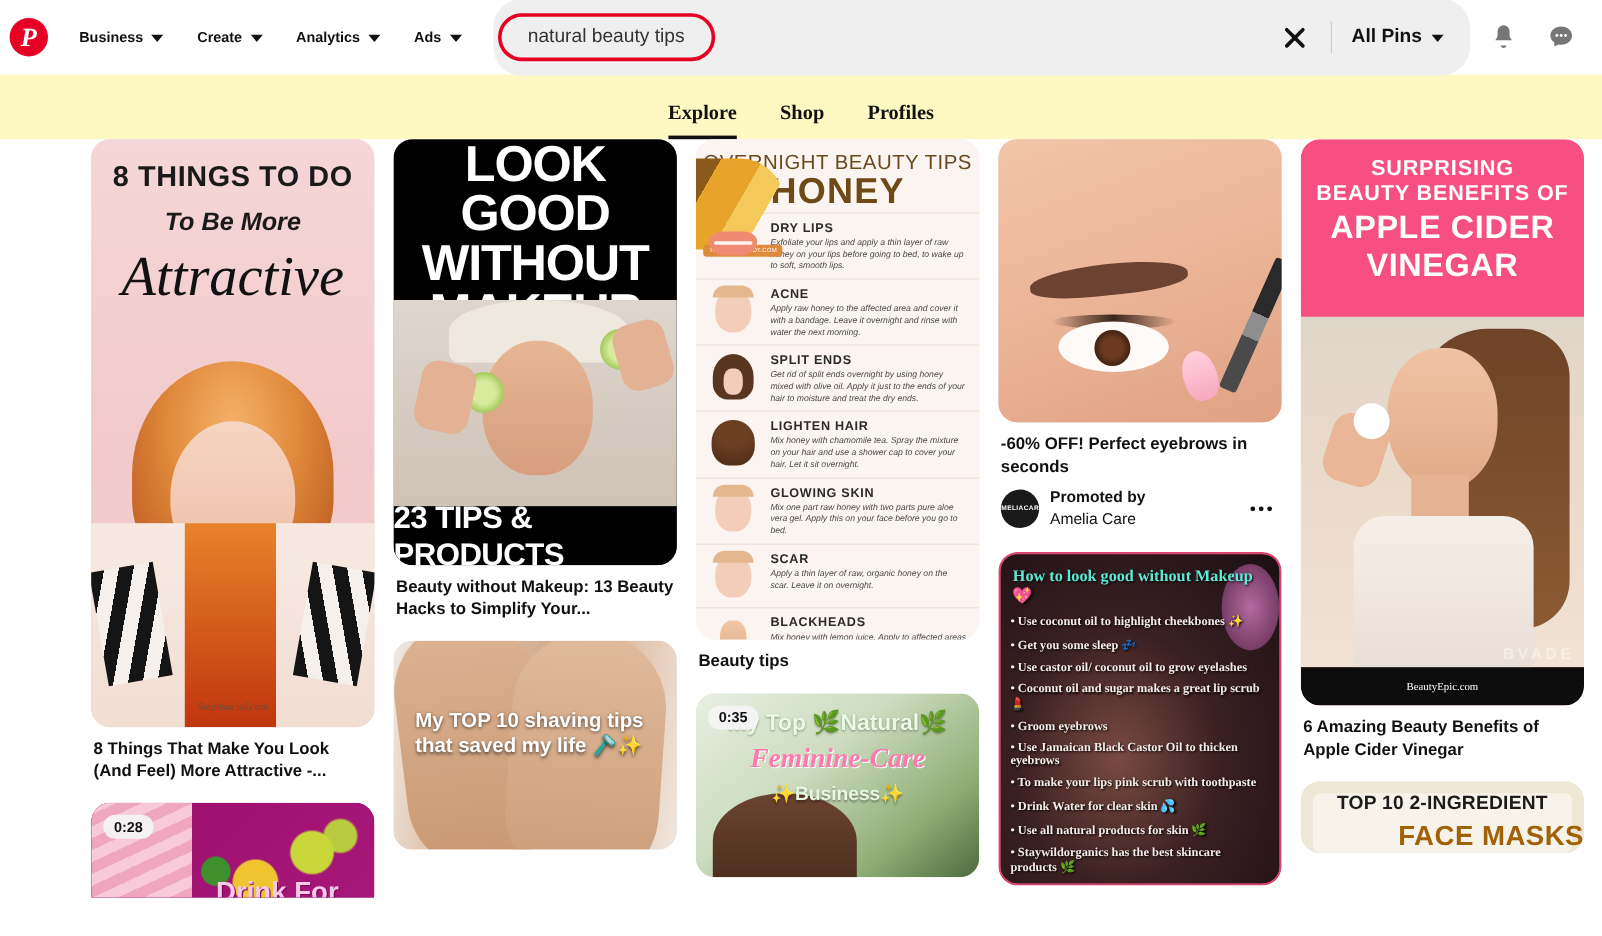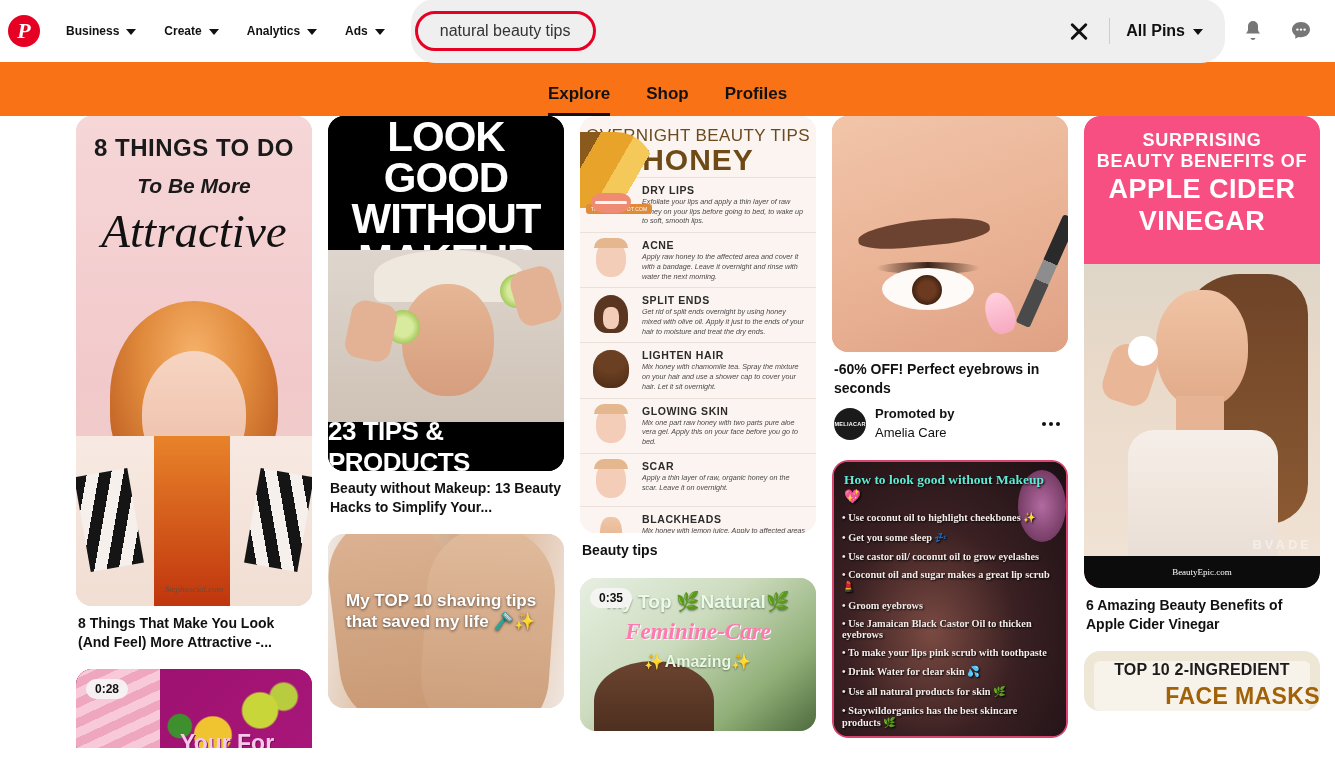--- a/index.html
+++ b/index.html
@@ -112,21 +112,22 @@
   }
   .hdr-icon svg { fill: #767676; }
 
   
   .tabs {
     display: flex;
     justify-content: center;
     gap: 36px;
     padding-top: 22px;
     padding-bottom: 0;
-    background: #f97316;
+    background: #fef9c3;
+    font-family: Liberation Serif, serif;
   }
   .tab {
     font-size: 17px;
     font-weight: bold;
     color: #111111;
     padding-bottom: 9px;
     cursor: pointer;
     border-bottom: 3px solid transparent;
   }
   .tab.active { border-bottom-color: #111111; }
@@ -485,21 +486,21 @@
       </div>
       <div class="pin-title">8 Things That Make You Look (And Feel) More Attractive -...</div>
     </div>
 
     <div class="pin">
       <div class="pin-img">
         <div class="badge">0:28</div>
         <div class="art art-herbs">
           <div class="herb-bg"></div>
           <div class="herb-ribbon"></div>
-          <div class="herb-txt">Your For</div>
+          <div class="herb-txt">Drink For</div>
         </div>
       </div>
     </div>
   </div>
 
   <div class="col" style="left:328px;">
     <div class="pin">
       <div class="pin-img">
         <div class="art art-lgwm">
           <div class="lg-top">
@@ -618,21 +619,21 @@
     </div>
 
     <div class="pin">
       <div class="pin-img">
         <div class="badge">0:35</div>
         <div class="art art-fem">
           <div class="fem-bg"></div>
           <div class="fem-person"></div>
           <div class="fem-l1">My Top 🌿Natural🌿</div>
           <div class="fem-l2">Feminine-Care</div>
-          <div class="fem-l3">✨Amazing✨</div>
+          <div class="fem-l3">✨Business✨</div>
         </div>
       </div>
     </div>
   </div>
 
   <div class="col" style="left:832px;">
     <div class="pin">
       <div class="pin-img">
         <div class="art art-brow">
           <div class="brow-skin"></div>

